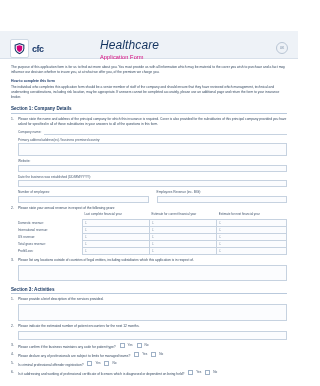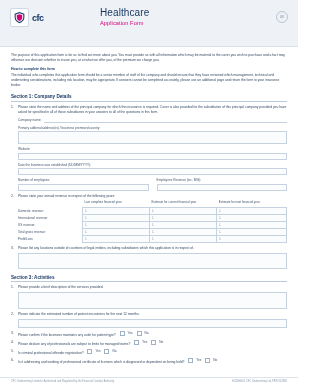--- a/index.html
+++ b/index.html
@@ -10,25 +10,26 @@
     font-family: "Liberation Sans", sans-serif;
     font-size: 3.4px;
     color: #2b3a55;
     overflow: hidden;
   }
   .page { position: relative; width:298px; height:386px; padding: 0; }
 
   
   .header {
     position: relative;
-    height: 47px;
+    height: 28px;
     background: #eef2f7;
     border-bottom: 1px solid #d8e0ea;
     display: flex;
     align-items: center;
+    margin-top: 31px;
   }
   .logo-wrap {
     position:absolute; left: 10px; top: 8px;
     display:flex; align-items:center;
   }
   .logo-badge {
     width: 19px; height: 19px;
     background: #ffffff;
     border: 1px solid #cfd9e4;
     border-radius: 2px;
@@ -39,24 +40,25 @@
     margin-left: 3px;
     font-size: 9px;
     font-weight: bold;
     color: #1b3a6b;
     letter-spacing: -0.5px;
   }
   .header-titles {
     position:absolute; left: 100px; top: 7px;
   }
   .header-titles .t1 {
-    font-size: 10px;
+    font-size: 12px;
     color: #14345f;
     font-weight: normal;
     letter-spacing: 0.1px;
+    font-style: italic;
   }
   .header-titles .t2 {
     margin-top: 2px;
     font-size: 5.6px;
     color: #d4007a;
     letter-spacing: 0.1px;
   }
   .header-corner {
     position:absolute; right: 10px; top: 11px;
     width: 12px; height: 12px;

